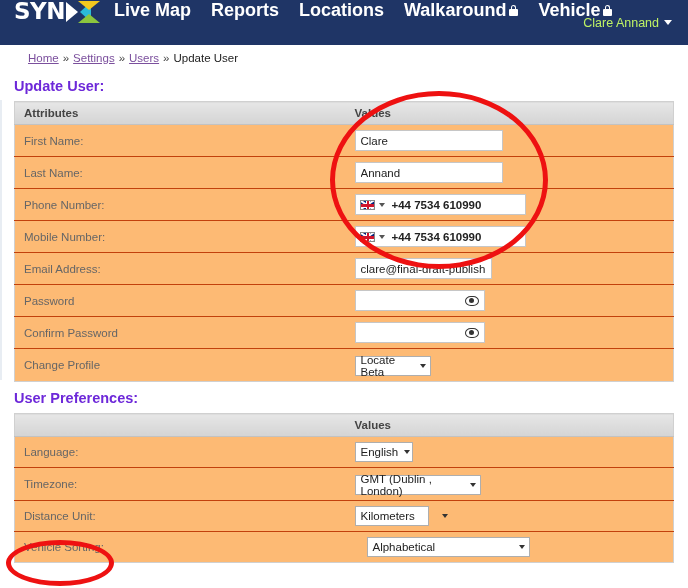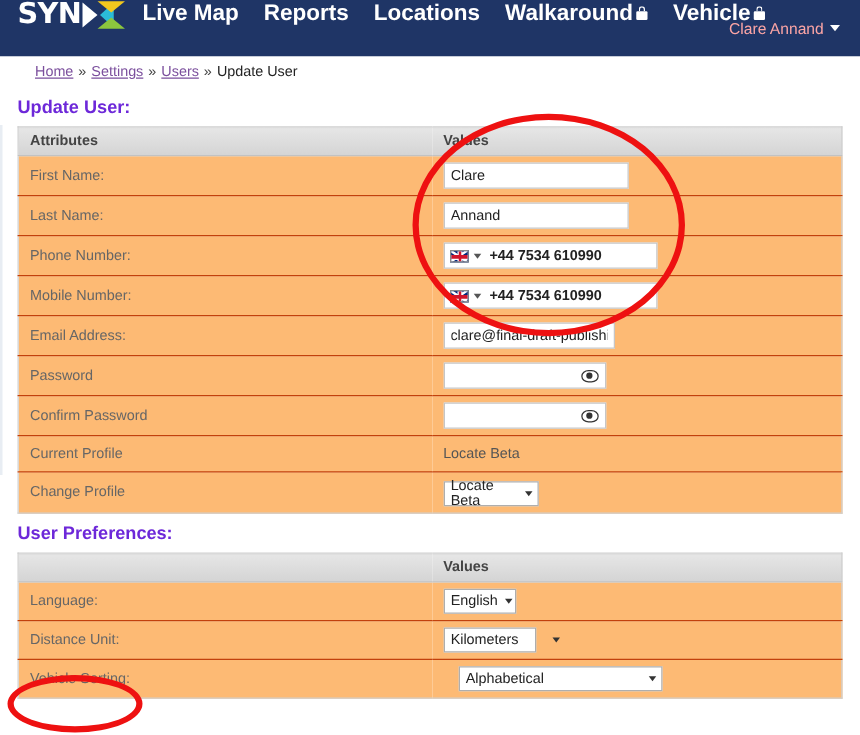--- a/index.html
+++ b/index.html
@@ -65,21 +65,21 @@
     width: 5px; height: 4px;
     border: 1.3px solid #ffffff; border-bottom: none;
     border-radius: 3px 3px 0 0;
   }
   .lock-icon .body {
     position: absolute; bottom: 0; left: 0;
     width: 9px; height: 7px; background: #ffffff; border-radius: 1px;
   }
   .user-menu {
     position: absolute; right: 16px; top: 50%; transform: translateY(-50%);
-    color: #fca5a5; font-size: 12.5px; cursor: pointer;
+    color: #bef264; font-size: 12.5px; cursor: pointer;
     display: flex; align-items: center; gap: 5px;
   }
   .caret-down {
     width: 0; height: 0;
     border-left: 4px solid transparent;
     border-right: 4px solid transparent;
     border-top: 5px solid #ffffff;
   }
 
   
@@ -370,26 +370,20 @@
           <td class="val-cell">
             <span class="pw-wrap">
               <span class="eye-icon">
                 <span class="outer"></span>
                   <span class="pupil"></span>
               </span>
             </span>
           </td>
         </tr>
         <tr>
-          <td class="attr-cell">Current Profile</td>
-          <td class="val-cell">
-            <span class="plain-value">Locate Beta</span>
-          </td>
-        </tr>
-        <tr>
           <td class="attr-cell">Change Profile</td>
           <td class="val-cell">
             <span class="sel sel-profile">
               <span>Locate Beta</span>
               <span class="scaret"></span>
             </span>
           </td>
         </tr>
       </tbody>
     </table>
@@ -411,20 +405,29 @@
         <tr>
           <td class="attr-cell">Language:</td>
           <td class="val-cell">
             <span class="sel sel-lang">
               <span>English</span>
               <span class="scaret"></span>
             </span>
           </td>
         </tr>
         <tr>
+          <td class="attr-cell">Timezone:</td>
+          <td class="val-cell">
+            <span class="sel sel-tz">
+              <span>GMT (Dublin , London)</span>
+              <span class="scaret"></span>
+            </span>
+          </td>
+        </tr>
+        <tr>
           <td class="attr-cell">Distance Unit:</td>
           <td class="val-cell">
             <span class="sel sel-dist">
               <span>Kilometers</span>
               <span class="scaret"></span>
             </span>
           </td>
         </tr>
         <tr>
           <td class="attr-cell">Vehicle Sorting:</td>

